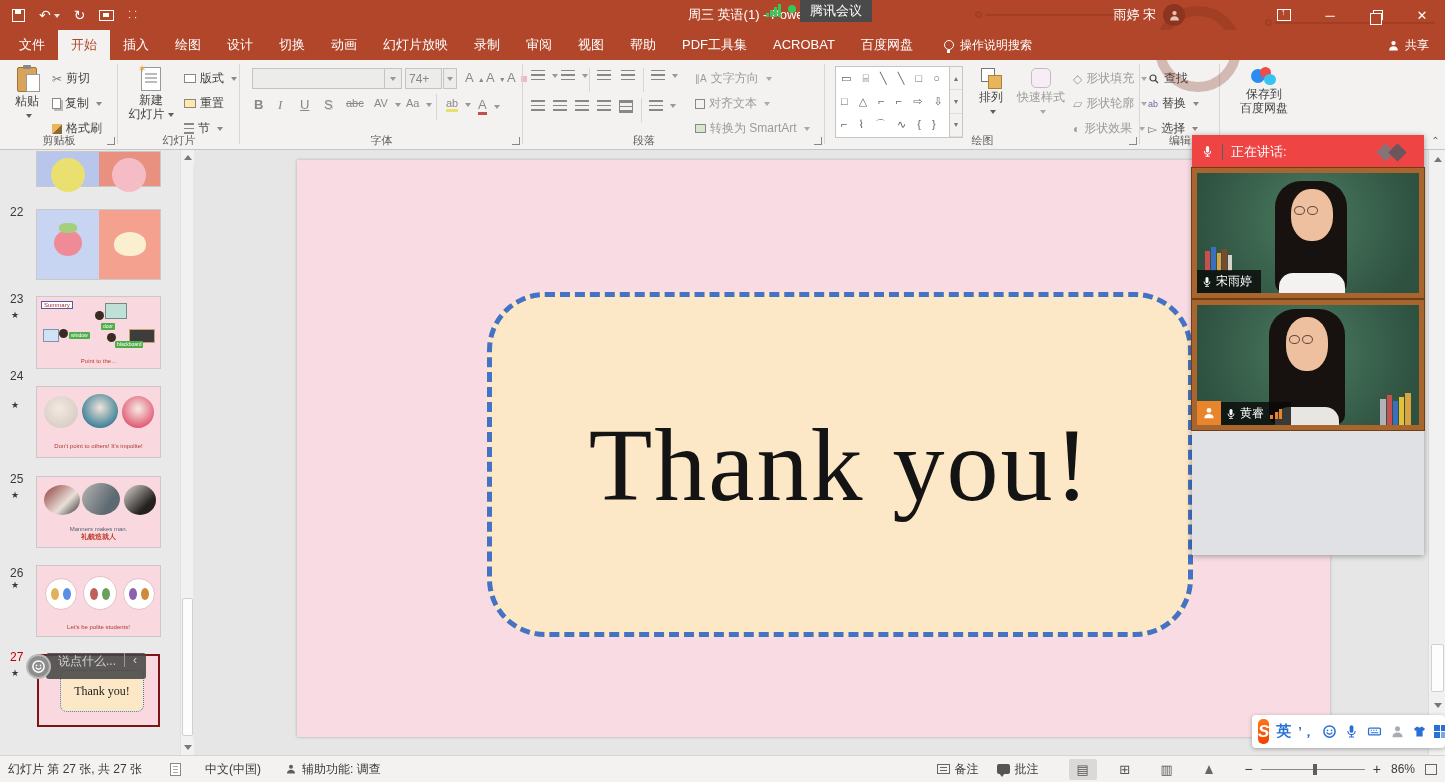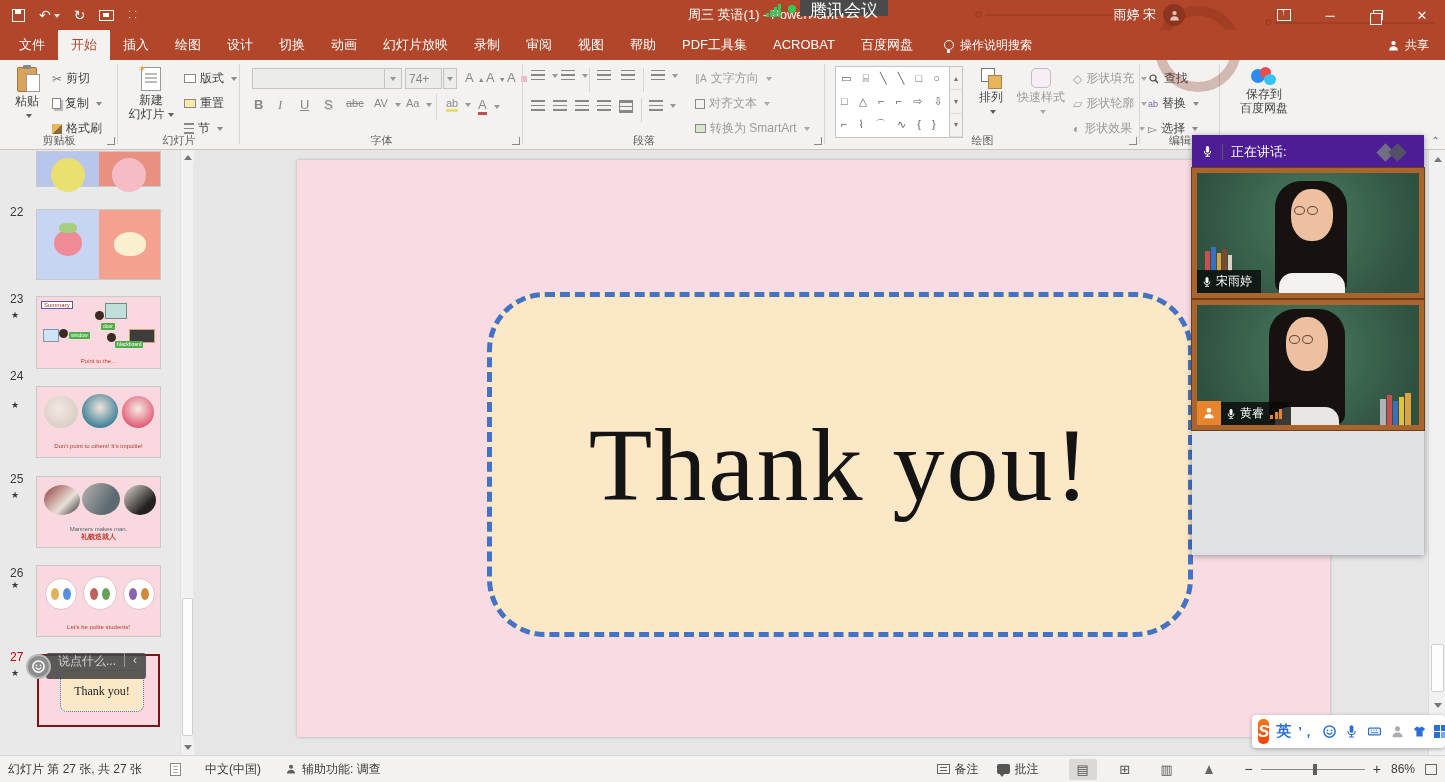--- a/index.html
+++ b/index.html
@@ -19,21 +19,21 @@
   .qat{display:flex;align-items:center;gap:14px;padding-left:12px;height:30px;position:relative;z-index:2}
   .qat .g{font-size:14px;line-height:30px;color:#fff}
   .icon-save{width:13px;height:13px;border:1.5px solid #fff;position:relative}
   .icon-save:after{content:"";position:absolute;left:2px;top:0;width:6px;height:4px;background:#fff}
   .icon-display{width:15px;height:11px;border:1.5px solid #fff;position:relative}
   .icon-display:after{content:"";position:absolute;left:3px;top:2px;width:6px;height:4px;background:#fff}
   .title-center{position:absolute;left:688px;top:0;height:30px;line-height:30px;font-size:13px;color:#fff;z-index:1;white-space:nowrap}
   .meet-status{position:absolute;left:766px;top:4px;display:flex;align-items:flex-end;gap:1px;z-index:3}
   .meet-status .b{width:3px;background:#35c759}
   .meet-dot{position:absolute;left:788px;top:5px;width:8px;height:8px;border-radius:50%;background:#35c759;z-index:3}
-  .meet-tip{position:absolute;left:800px;top:0;height:16px;line-height:22px;padding:0 10px;background:#4a4a4a;color:#fff;font-size:17px;z-index:3}
+  .meet-tip{position:absolute;left:800px;top:0;height:22px;line-height:22px;padding:0 10px;background:#4a4a4a;color:#fff;font-size:13px;z-index:3}
   .account{position:absolute;right:260px;top:0;height:30px;display:flex;align-items:center;gap:7px;z-index:2;font-size:13px}
   .avatar{width:22px;height:22px;border-radius:50%;background:#8c3420;display:flex;align-items:center;justify-content:center;color:#e9c4b5}
   .winbtns{position:absolute;right:0;top:0;height:30px;display:flex;z-index:2}
   .winbtn{width:46px;height:30px;display:flex;align-items:center;justify-content:center;font-size:13px;color:#fff}
   .icon-ribopt{width:14px;height:12px;border:1.5px solid #fff;position:relative}
   .icon-ribopt:after{content:"↑";position:absolute;left:3px;top:-3px;font-size:9px}
   .icon-restore{width:10px;height:10px;border:1.5px solid #fff;position:relative;margin-left:3px}
   .icon-restore:before{content:"";position:absolute;left:-4px;top:2px;width:10px;height:10px;border:1.5px solid #fff;background:#b1462a}
 
   
@@ -108,21 +108,21 @@
   .icon-fit{width:12px;height:11px;border:1.5px solid #666;position:relative}
   .icon-page{width:11px;height:13px;border:1px solid #8a8886;background:#fff;position:relative}
   .icon-page:after{content:"";position:absolute;left:2px;top:2px;width:5px;height:1px;background:#aaa;box-shadow:0 3px 0 #aaa,0 6px 0 #aaa}
   .icon-notes{width:13px;height:10px;border:1px solid #666;position:relative}
   .icon-notes:after{content:"";position:absolute;left:2px;top:2px;width:7px;height:1px;background:#666;box-shadow:0 3px 0 #666}
   .icon-comment{width:13px;height:10px;background:#555;border-radius:2px;position:relative}
   .icon-comment:after{content:"";position:absolute;left:2px;bottom:-3px;border-left:3px solid transparent;border-right:3px solid transparent;border-top:4px solid #555}
 
   
   .meeting{position:absolute;left:1192px;top:135px;width:232px;height:420px;z-index:20;background:#dfe1e4;box-shadow:0 1px 6px rgba(0,0,0,.35)}
-  .m-head{height:33px;background:#4c1d95;display:flex;align-items:center;gap:8px;padding:0 9px;color:#fff;font-size:13px}
+  .m-head{height:33px;background:#ef4444;display:flex;align-items:center;gap:8px;padding:0 9px;color:#fff;font-size:13px}
   .m-div{width:1px;height:16px;background:#5a5d63}
   .m-logo{margin-left:auto;position:relative;width:40px;height:16px;opacity:.85}
   .m-logo i{position:absolute;top:2px;width:13px;height:13px;transform:rotate(45deg)}
   .video{position:relative;height:130px;border:5px solid #a8662e;outline:1px solid #6e3f16;background:radial-gradient(circle at 50% 38%,#4a7a5f,#2e5140 85%);overflow:hidden}
   .tile{position:relative;height:123px;background:#2b2e33;margin-top:2px;display:flex;align-items:center;justify-content:center}
   .v2{margin-top:2px}
   .hair{position:absolute;background:#171210;border-radius:26px 26px 10px 10px}
   .face{position:absolute;background:#eec09f;border-radius:46%}
   .shirt{position:absolute;background:#f4f2f0;border-radius:14px 14px 0 0}
   .glasses{position:absolute;display:flex;align-items:center;gap:2px}

